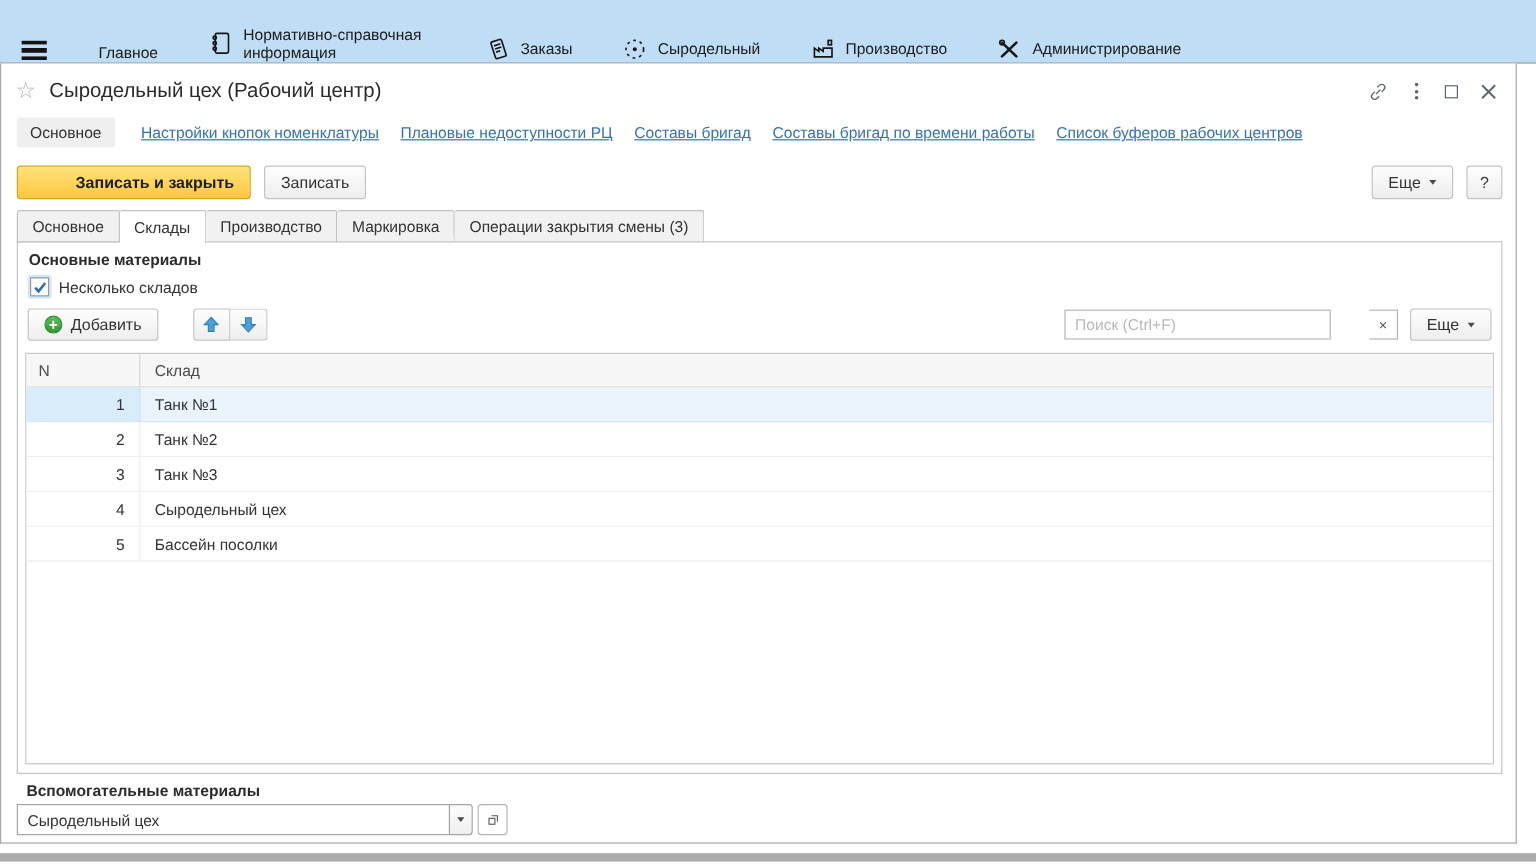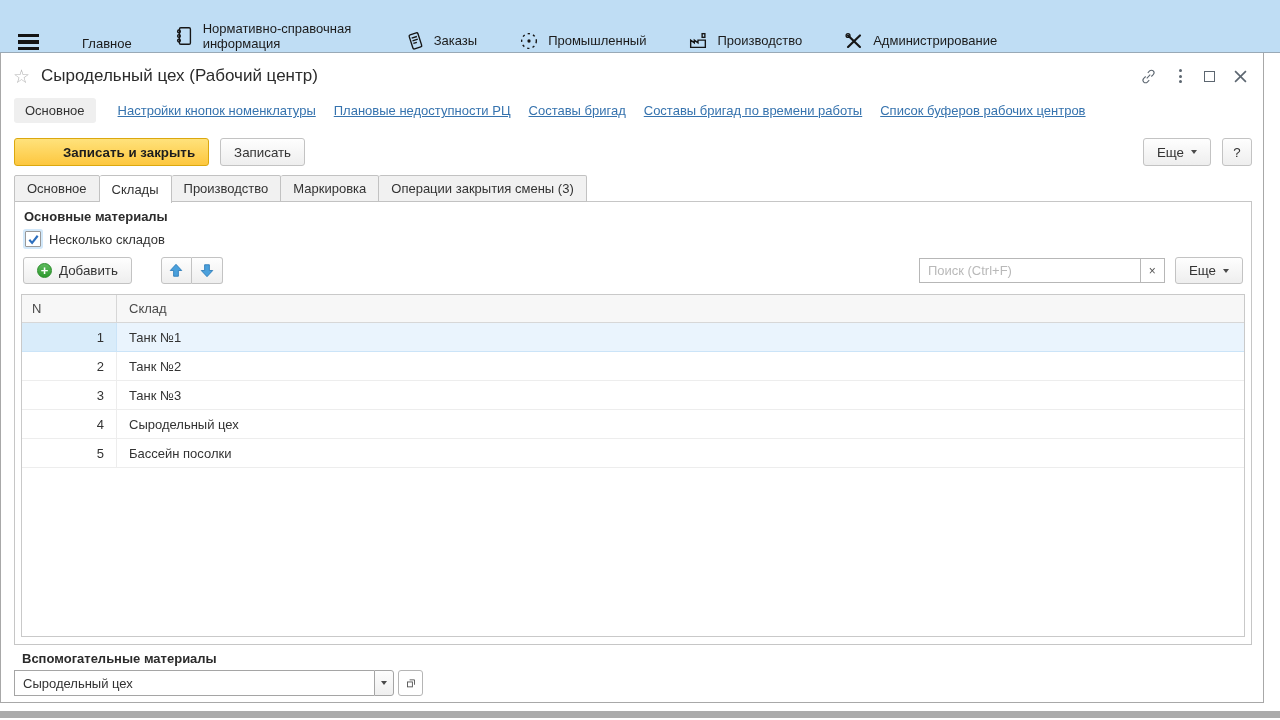--- a/index.html
+++ b/index.html
@@ -69,21 +69,21 @@
   .btn.sm { height:27px; }
   .plus-badge { width:15px; height:15px; border-radius:50%;
     background:linear-gradient(#5dbb5d,#2f9a2f); border:1px solid #2a8c2a;
     color:#fff; font-weight:700; font-size:13px; line-height:13px;
     display:flex; align-items:center; justify-content:center; }
   .arrow-group { display:flex; margin-left:29px; }
   .arrow-btn { width:31px; height:27px; display:flex; align-items:center; justify-content:center;
     background:linear-gradient(#fefefe,#eeeeee); border:1px solid #c3c3c3; cursor:pointer; }
   .arrow-btn:first-child { border-radius:3px 0 0 3px; }
   .arrow-btn:last-child { border-radius:0 3px 3px 0; border-left:none; }
-  .search-wrap { margin-left:auto; display:flex; align-items:center; }
+  .search-wrap { margin-left:auto; display:flex; align-items:center;gap:32px; }
   .search-input { width:222px; height:25px; border:1px solid #b7b7b7; padding:0 8px;
     font:13px "Liberation Sans","DejaVu Sans",sans-serif; color:#333; outline:none; }
   .search-input::placeholder { color:#b9b9b9; }
   .search-clear { width:24px; height:25px; border:1px solid #b7b7b7; border-left:none;
     background:#fff; display:flex; align-items:center; justify-content:center;
     color:#555; font-size:12px; cursor:pointer; }
   .more-right { margin-left:10px; }
 
   .grid { position:absolute; left:6px; right:6px; top:92px; bottom:7px;
     border:1px solid #c9c9c9; overflow:hidden; }
@@ -153,21 +153,21 @@
   </div>
 
 
   <div class="menu-item">
     <span class="mi-icon">
       <svg width="22" height="22" viewBox="0 0 24 24">
           <circle cx="12" cy="12" r="8" stroke-dasharray="2.5 3.5"></circle>
           <circle cx="12" cy="12" r="1.8" fill="#161616" stroke="none"></circle>
         </svg>
     </span>
-    <span class="mi-label">Промышленный</span>
+    <span class="mi-label">Сыродельный</span>
   </div>
 
   <div class="menu-item">
     <span class="mi-icon">
       <svg width="22" height="22" viewBox="0 0 24 24">
           <path d="M4 19v-8l4 3v-3l4 3v-3h8v8z"></path>
           <rect x="16.5" y="4" width="3" height="4"></rect>
         </svg>
     </span>
     <span class="mi-label">Производство</span>

